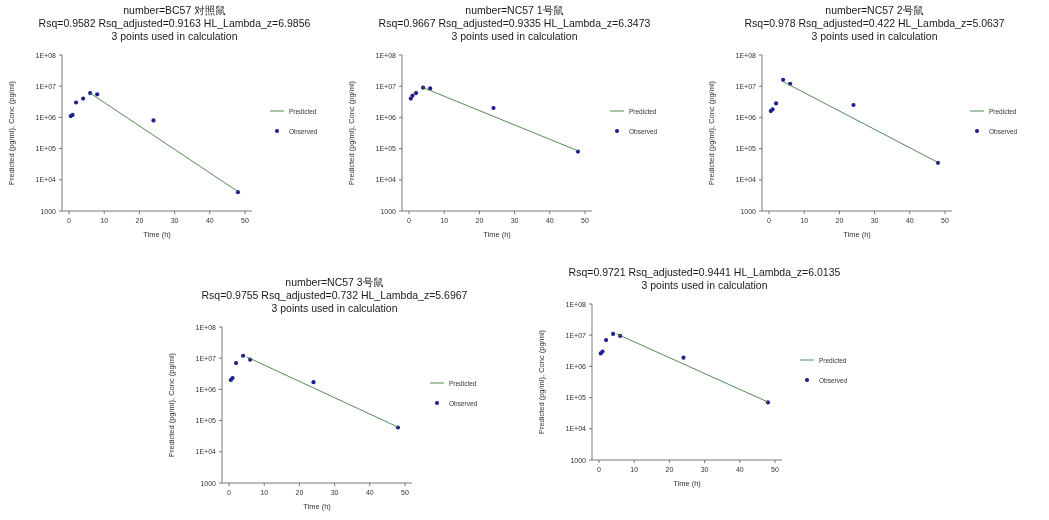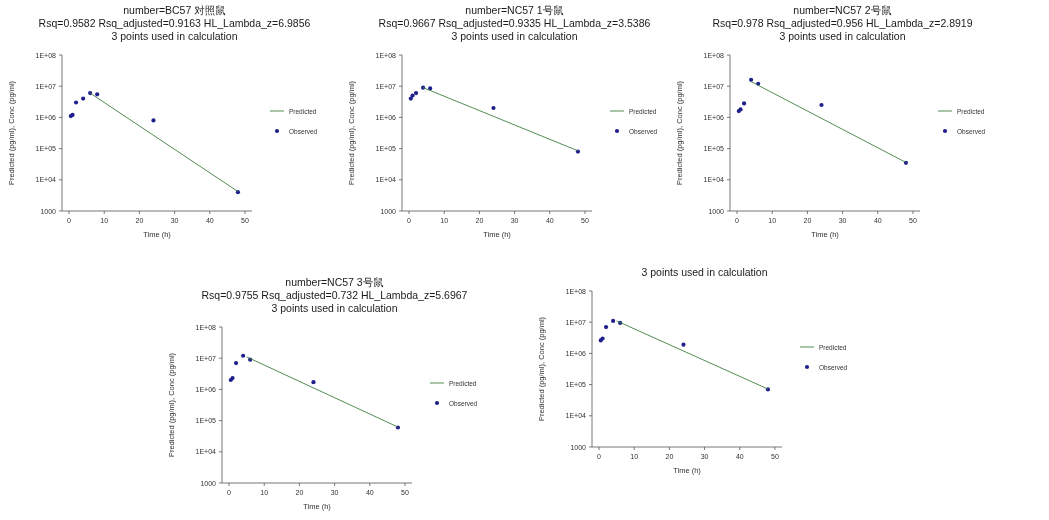--- a/index.html
+++ b/index.html
@@ -126,21 +126,21 @@
           <text x="289" y="70.5" class="legend-text">Predicted</text>
           <circle cx="277" cy="88" r="2.1" fill="#20208c"></circle>
           <text x="289" y="90.5" class="legend-text">Observed</text>
         </svg>
     </div>
   </div>
 
   <div class="panel" style="left:340px; top:0px;">
     <div class="panel-title">
       <span class="ln">number=NC57 1号鼠</span>
-      <span class="ln">Rsq=0.9667  Rsq_adjusted=0.9335  HL_Lambda_z=3.5386</span>
+      <span class="ln">Rsq=0.9667  Rsq_adjusted=0.9335  HL_Lambda_z=6.3473</span>
       <span class="ln">3 points used in calculation</span>
     </div>
     <div class="plotwrap">
       <svg id="svg-1" width="349" height="208">
           <path d="M62 12 L62 168 L252 168" class="axis-line"></path>
           <line x1="69.03703703703704" y1="168" x2="69.03703703703704" y2="171" class="axis-line"></line>
           <text x="69.03703703703704" y="180" class="tick-text" text-anchor="middle">0</text>
           <line x1="104.22222222222223" y1="168" x2="104.22222222222223" y2="171" class="axis-line"></line>
           <text x="104.22222222222223" y="180" class="tick-text" text-anchor="middle">10</text>
           <line x1="139.4074074074074" y1="168" x2="139.4074074074074" y2="171" class="axis-line"></line>
@@ -174,24 +174,24 @@
           <circle cx="237.92592592592592" cy="108.62359240585135" r="2.1" class="obs-dot" fill="#20208c"></circle>
           <path d="M83.11111111111111 44.627633705493054L237.92592592592592 107.80212951771406" class="pred-line" stroke="#3f7f3f"></path>
           <line x1="270" y1="68" x2="284" y2="68" class="pred-line" stroke="#3f7f3f"></line>
           <text x="289" y="70.5" class="legend-text">Predicted</text>
           <circle cx="277" cy="88" r="2.1" fill="#20208c"></circle>
           <text x="289" y="90.5" class="legend-text">Observed</text>
         </svg>
     </div>
   </div>
 
-  <div class="panel" style="left:668px; top:0px;">
+  <div class="panel" style="left:700px; top:0px;">
     <div class="panel-title">
       <span class="ln">number=NC57 2号鼠</span>
-      <span class="ln">Rsq=0.978  Rsq_adjusted=0.956  HL_Lambda_z=2.8919</span>
+      <span class="ln">Rsq=0.978  Rsq_adjusted=0.422  HL_Lambda_z=5.0637</span>
       <span class="ln">3 points used in calculation</span>
     </div>
     <div class="plotwrap">
       <svg id="svg-2" width="349" height="208">
           <path d="M62 12 L62 168 L252 168" class="axis-line"></path>
           <line x1="69.03703703703704" y1="168" x2="69.03703703703704" y2="171" class="axis-line"></line>
           <text x="69.03703703703704" y="180" class="tick-text" text-anchor="middle">0</text>
           <line x1="104.22222222222223" y1="168" x2="104.22222222222223" y2="171" class="axis-line"></line>
           <text x="104.22222222222223" y="180" class="tick-text" text-anchor="middle">10</text>
           <line x1="139.4074074074074" y1="168" x2="139.4074074074074" y2="171" class="axis-line"></line>
@@ -278,20 +278,21 @@
           <line x1="270" y1="68" x2="284" y2="68" class="pred-line" stroke="#3f7f3f"></line>
           <text x="289" y="70.5" class="legend-text">Predicted</text>
           <circle cx="277" cy="88" r="2.1" fill="#20208c"></circle>
           <text x="289" y="90.5" class="legend-text">Observed</text>
         </svg>
     </div>
   </div>
 
   <div class="panel" style="left:530px; top:262px;">
     <div class="panel-title">
+      <span class="ln">Rsq=0.9721  Rsq_adjusted=0.9441  HL_Lambda_z=6.0135</span>
       <span class="ln">3 points used in calculation</span>
     </div>
     <div class="plotwrap">
       <svg id="svg-4" width="349" height="208">
           <path d="M62 12 L62 168 L252 168" class="axis-line"></path>
           <line x1="69.03703703703704" y1="168" x2="69.03703703703704" y2="171" class="axis-line"></line>
           <text x="69.03703703703704" y="180" class="tick-text" text-anchor="middle">0</text>
           <line x1="104.22222222222223" y1="168" x2="104.22222222222223" y2="171" class="axis-line"></line>
           <text x="104.22222222222223" y="180" class="tick-text" text-anchor="middle">10</text>
           <line x1="139.4074074074074" y1="168" x2="139.4074074074074" y2="171" class="axis-line"></line>

